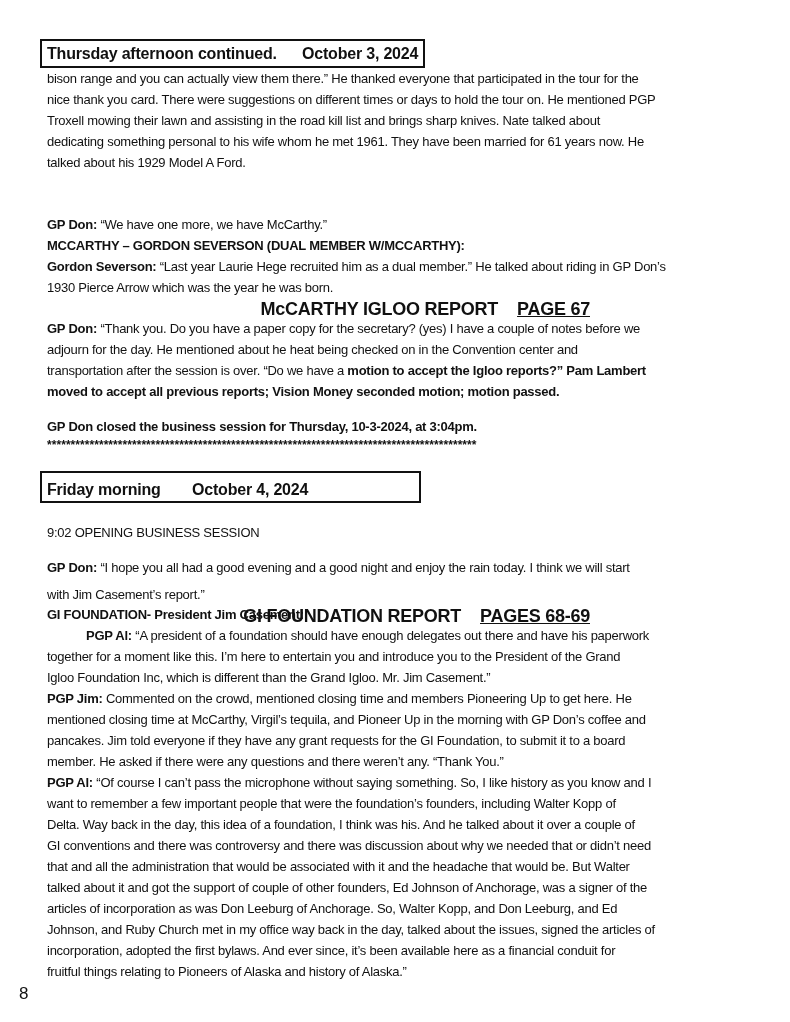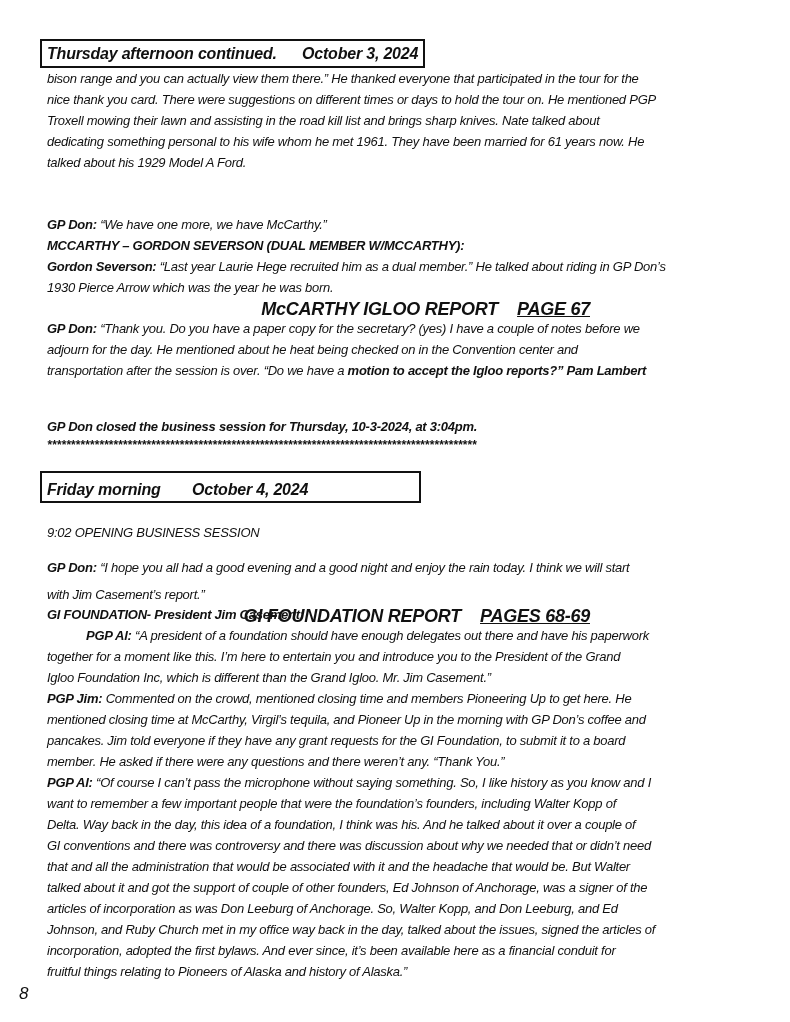--- a/index.html
+++ b/index.html
@@ -1,18 +1,18 @@
 <!DOCTYPE html>
 <html><head>
 <meta charset="utf-8">
 <style>
   html, body { margin: 0; padding: 0; background: #ffffff; }
   body { width: 790px; height: 1022px; position: relative; overflow: hidden;
          font-family: "Liberation Sans Narrow", "Liberation Sans", sans-serif; color: #111; }
-  .page { position: absolute; left: 0; top: 0; width: 637px; height: 1022px; font-style: italic; }
+  .page { position: absolute; left: 0; top: 0; width: 637px; height: 1022px; }
   .box { position: absolute; border: 2px solid #111; box-sizing: border-box; }
   .box-title { position: absolute; font-weight: bold; font-size: 16px; white-space: nowrap; letter-spacing: -0.2px; }
   .line { position: absolute; left: 47px; font-size: 13px; white-space: nowrap; letter-spacing: -0.25px; line-height: 18px; }
   .b { font-weight: bold; }
   .u { text-decoration: underline; }
   .right { position: absolute; font-size: 18px; white-space: nowrap; font-weight: bold; letter-spacing: -0.25px; }
   .stars { position: absolute; left: 47px; font-size: 12px; white-space: nowrap; letter-spacing: 0.05px; font-weight: bold; }
   .pagenum { position: absolute; left: 19px; top: 984px; font-size: 17px; font-family: "Liberation Sans", sans-serif; }
 </style>
 </head>
@@ -32,20 +32,21 @@
 
   <div class="line" style="top:216px;"><span class="b">GP Don:</span><span> “We have one more, we have McCarthy.”</span></div>
   <div class="line b" style="top:237px;">MCCARTHY – GORDON SEVERSON (DUAL MEMBER W/MCCARTHY):</div>
   <div class="line" style="top:258px;"><span class="b">Gordon Severson:</span><span> “Last year Laurie Hege recruited him as a dual member.” He talked about riding in GP Don’s</span></div>
   <div class="line" style="top:279px;">1930 Pierce Arrow which was the year he was born.</div>
   <div class="right" style="right:47px; top:299px;"><span>McCARTHY IGLOO REPORT</span>&nbsp;&nbsp;&nbsp;&nbsp;<span class="u">PAGE 67</span></div>
 
   <div class="line" style="top:320px;"><span class="b">GP Don:</span><span> “Thank you.  Do you have a paper copy for the secretary? (yes) I have a couple of notes before we</span></div>
   <div class="line" style="top:341px;">adjourn for the day. He mentioned about he heat being checked on in the Convention center and</div>
   <div class="line" style="top:362px;"><span>transportation after the session is over. “Do we have a </span><span class="b">motion to accept the Igloo reports?” Pam Lambert</span></div>
+  <div class="line b" style="top:383px;">moved to accept all previous reports; Vision Money seconded motion; motion passed.</div>
   <div class="line b" style="top:418px;">GP Don closed the business session for Thursday, 10-3-2024, at 3:04pm.</div>
   <div class="stars" style="top:438px;">*******************************************************************************************</div>
 
   <div class="box" style="left:40px; top:471px; width:381px; height:32px;"></div>
   <div class="box-title" style="left:47px; top:481px;">Friday morning</div>
   <div class="box-title" style="left:192px; top:481px;">October 4, 2024</div>
 
   <div class="line b" style="top:524px; font-weight:normal;">9:02 OPENING BUSINESS SESSION</div>
   <div class="line" style="top:559px;"><span class="b">GP Don:</span><span> “I hope you all had a good evening and a good night and enjoy the rain today.  I think we will start</span></div>
   <div class="line" style="top:586px;">with Jim Casement’s report.”</div>

